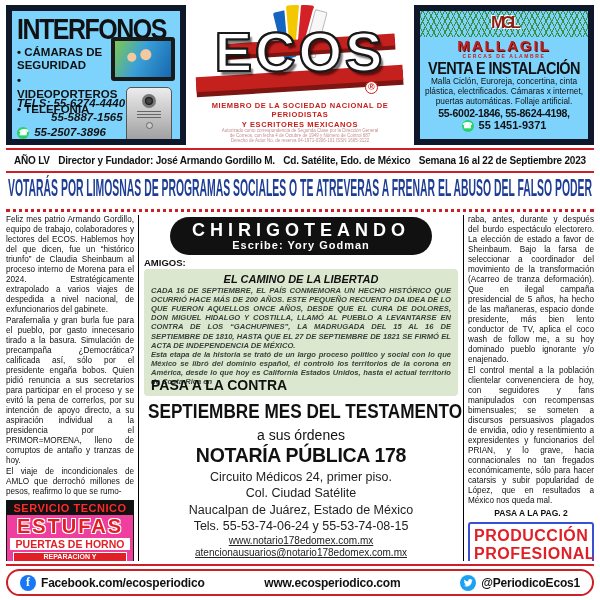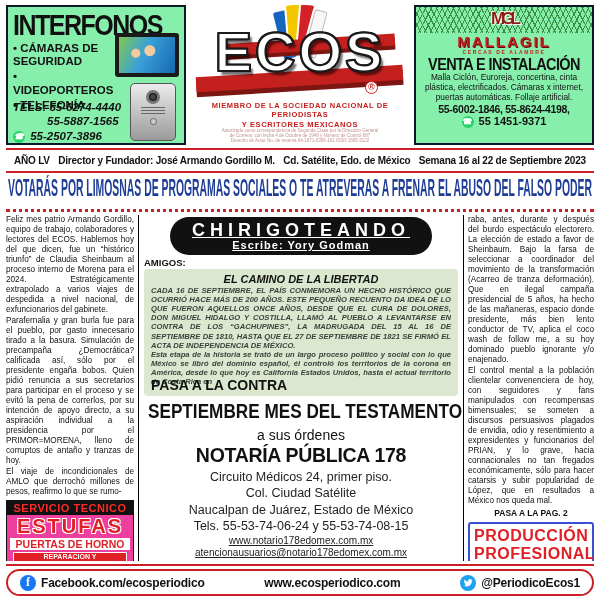--- a/index.html
+++ b/index.html
@@ -2,21 +2,21 @@
 <html><head>
 <meta charset="utf-8">
 <style>
   * { box-sizing: border-box; margin: 0; padding: 0; }
   html,body { width:600px; height:600px; overflow:hidden; background:#fff;
               font-family:"Liberation Sans", sans-serif; color:#111; }
   .page { width:600px; height:600px; display:flex; flex-direction:column; padding:5px 6px 4px; }
 
   
   .toprow { display:flex; gap:6px; height:140px; flex:none; }
-  .ad-box { border:2px solid #0f172a; background:#86efac; overflow:hidden; }
+  .ad-box { border:6px solid #0f172a; background:#7dd3fc; overflow:hidden; }
 
   
   .interfonos { width:180px; position:relative; padding:2px 5px; }
   .if-title { font-weight:700; font-size:25px; letter-spacing:-1.5px; transform:scaleY(1.15); transform-origin:top left; }
   .if-list { font-weight:700; font-size:11.5px; line-height:1.15; margin-top:4px; width:100px; }
   .if-list div { margin-bottom:2px; }
   .if-tels { position:absolute; left:5px; bottom:0; font-weight:700; font-size:11.5px; line-height:1.25; font-style:italic; }
   .if-tels .row2 { padding-left:34px; }
   .wa-chip { display:inline-block; width:12px; height:12px; border-radius:50%; background:#25d366; color:#fff;
              font-size:8px; line-height:12px; text-align:center; vertical-align:middle; margin-right:2px; }
@@ -84,21 +84,21 @@
                display:flex; flex-direction:column; justify-content:space-between; overflow:hidden; }
   .col-right { width:131px; flex:none; border-left:1.5px solid #000; padding-left:4px;
                display:flex; flex-direction:column; overflow:hidden; }
   .col-center{ flex:1; min-width:0; padding:0 5px; display:flex; flex-direction:column; overflow:hidden; }
   .bodytext { font-size:8.2px; line-height:1.22; text-align:justify; }
   .bodytext p { margin-bottom:1px; }
   .jumpline { font-weight:700; font-size:8.5px; text-align:center; margin:1px 0 2px; }
 
   
   .chiri-pill { background:#111; border-radius:22px; width:262px; margin:2px auto 0; text-align:center;
-                color:#fff; padding:3px 0 4px;text-decoration:underline; }
+                color:#fff; padding:3px 0 4px; }
   .chiri-title { font-weight:700; font-size:18px; letter-spacing:5px; }
   .chiri-by { font-weight:700; font-size:11px; letter-spacing:1px; margin-top:-2px; }
   .amigos { font-weight:700; font-size:9.5px; margin:2px 0 1px; }
 
   
   .greenbox { background:#dbe7cf; border-radius:4px; padding:4px 7px 3px; font-style:italic; color:#37423a; }
   .gb-title { text-align:center; font-weight:700; font-size:11px; color:#111; margin-bottom:1px; }
   .gb-text { font-weight:700; font-size:7.6px; line-height:1.2; text-align:justify; }
   .gb-jump { font-style:normal; font-weight:700; font-size:14px; color:#111; text-align:left; margin-top:-9px; }
 

